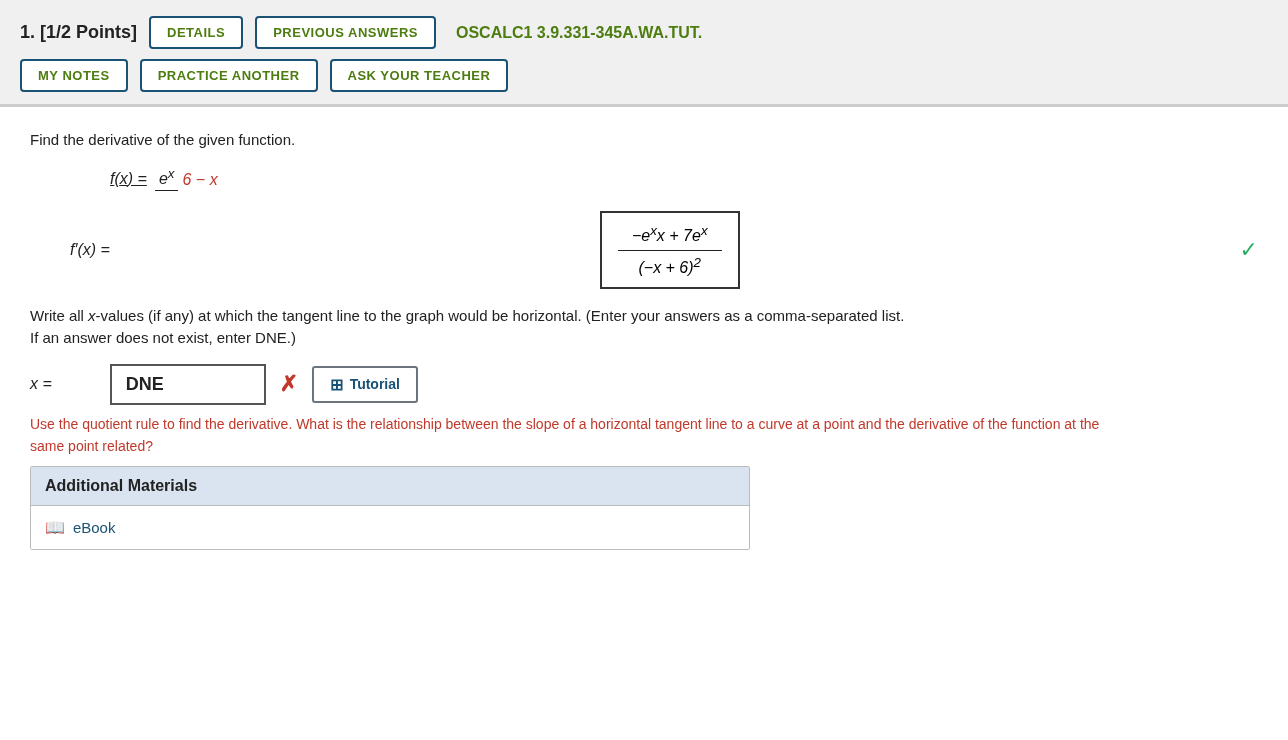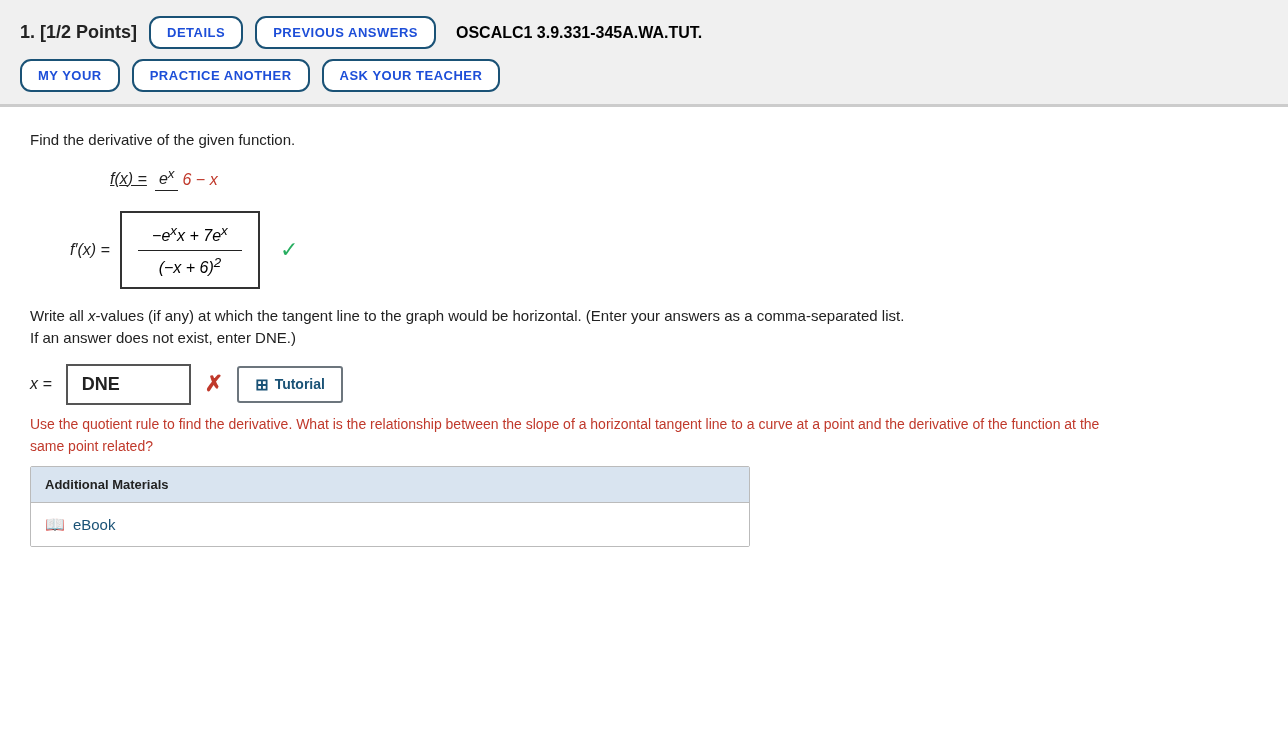--- a/index.html
+++ b/index.html
@@ -27,33 +27,33 @@
     .question-label {
       font-size: 18px;
       font-weight: bold;
       color: #222;
       white-space: nowrap;
     }
 
     .btn-outline {
       border: 2px solid #1a5276;
       background: white;
-      color: #1d4ed8;
+      color: #4d7c0f;
       padding: 7px 16px;
       font-size: 13px;
       font-weight: bold;
       letter-spacing: 0.5px;
       cursor: pointer;
-      border-radius: 11px;
+      border-radius: 4px;
     }
 
     .problem-code {
       font-size: 16px;
       font-weight: bold;
-      color: #000000;
+      color: #4d7c0f;
       margin-left: 8px;
     }
 
     .bottom-row {
       display: flex;
       align-items: center;
       gap: 12px;
     }
 
     .content-area {
@@ -111,20 +111,21 @@
     .red-denom {
       color: #c0392b;
     }
 
     .fprime-block {
       display: flex;
       align-items: center;
       gap: 10px;
       margin-left: 40px;
       margin-bottom: 16px;
+      justify-content: space-between;
     }
 
     .fprime-label {
       font-style: italic;
       font-size: 16px;
       color: #222;
     }
 
     .answer-box {
       border: 2px solid #333;
@@ -176,22 +177,23 @@
       font-size: 16px;
       color: #222;
     }
 
     .input-box {
       border: 2px solid #555;
       padding: 8px 14px;
       font-size: 18px;
       font-weight: bold;
       color: #222;
-      width: 125px;
-      background: white;
+      width: 156px;
+      background: white;
+      margin-left: 44px;
     }
 
     .x-mark {
       color: #c0392b;
       font-size: 22px;
       font-weight: bold;
     }
 
     .tutorial-btn {
       border: 2px solid #6c757d;
@@ -223,21 +225,21 @@
     .additional-materials {
       border: 1px solid #bbb;
       border-radius: 2px;
       max-width: 720px;
       overflow: hidden;
     }
 
     .additional-materials-header {
       background: #d9e4f0;
       padding: 10px 14px;
-      font-size: 13px;
+      font-size: 16px;
       font-weight: bold;
       color: #222;
       border-bottom: 1px solid #bbb;
     }
 
     .additional-materials-body {
       background: white;
       padding: 12px 14px;
     }
 
@@ -263,21 +265,21 @@
 <body>
 
 <div class="top-bar">
   <div class="top-row">
     <span class="question-label">1.  [1/2 Points]</span>
     <button class="btn-outline">DETAILS</button>
     <button class="btn-outline">PREVIOUS ANSWERS</button>
     <span class="problem-code">OSCALC1 3.9.331-345A.WA.TUT.</span>
   </div>
   <div class="bottom-row">
-    <button class="btn-outline">MY YOUR</button>
+    <button class="btn-outline">MY NOTES</button>
     <button class="btn-outline">PRACTICE ANOTHER</button>
     <button class="btn-outline">ASK YOUR TEACHER</button>
   </div>
 </div>
 
 <div class="content-area">
 
   <div class="find-derivative-text">Find the derivative of the given function.</div>
 
   <div class="math-block">

